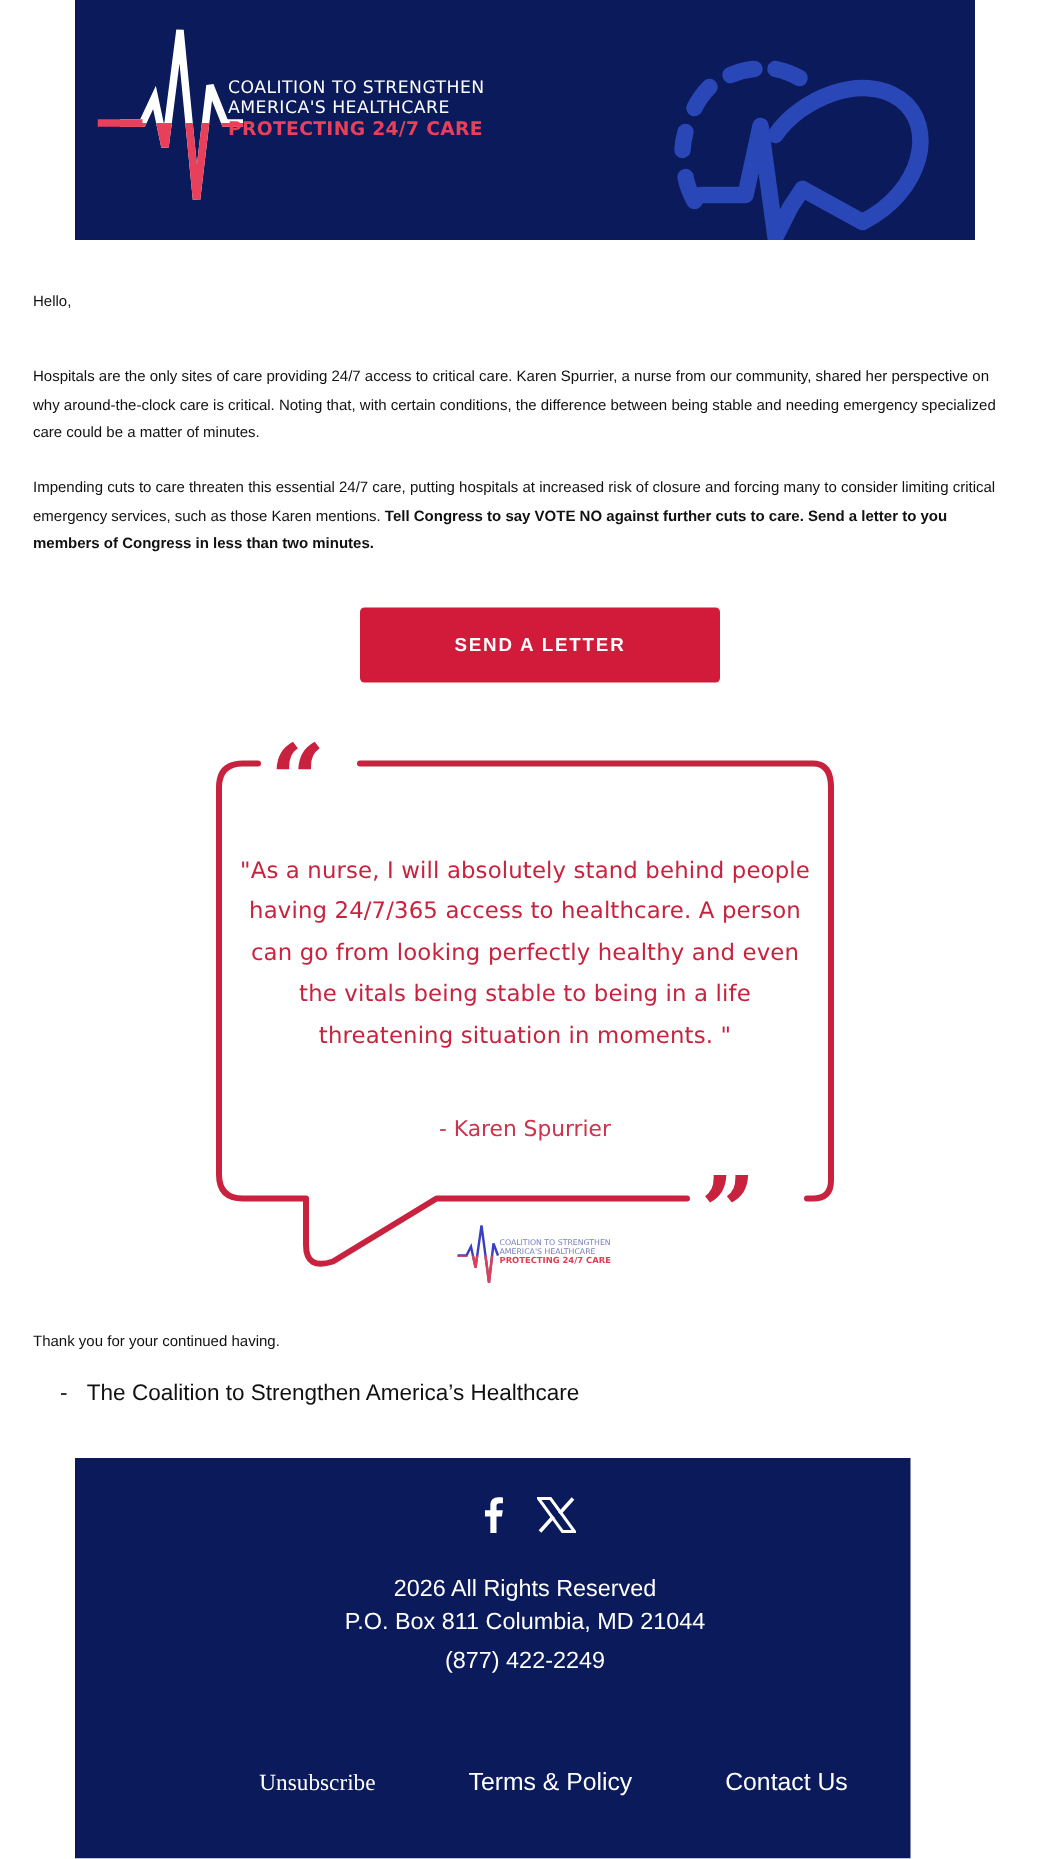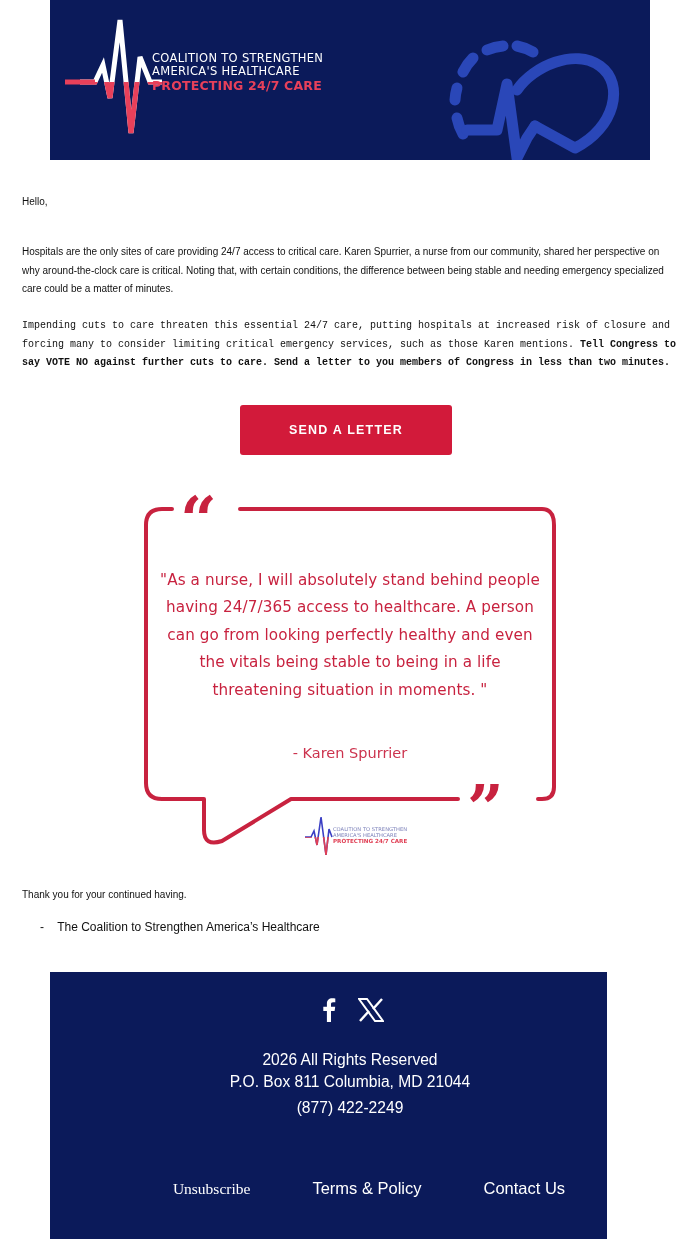--- a/index.html
+++ b/index.html
@@ -18,25 +18,25 @@
     }
     .header .logo-line3 {
       color: #e8405a; font-size: 12.5px; font-weight: bold; line-height: 15px; display: block;
       font-family: "DejaVu Sans", sans-serif; letter-spacing: 0.2px;
     }
     .header .hero-icon { position: absolute; left: 395px; top: 38px; }
 
     .body-text { position: absolute; left: 22px; width: 656px; font-size: 10px; line-height: 18.5px; color: #111; }
     .greeting { top: 193px; }
     .p1 { top: 243px; }
-    .p2 { top: 317px; font-family: Liberation Mono, monospace; }
+    .p2 { top: 317px; }
     .p2 b { font-weight: bold; }
 
     .cta {
-      position: absolute; left: 240px; top: 405px; width: 212px; height: 50px;
+      position: absolute; left: 240px; top: 405px; width: 240px; height: 50px;
       background: #d21a3a; border-radius: 3px; border: none;
       color: #ffffff; font-family: "Liberation Sans", sans-serif; font-weight: bold;
       font-size: 12.5px; letter-spacing: 1.2px; display: flex; align-items: center; justify-content: center;
       cursor: pointer;
     }
 
     .quote-card { position: absolute; left: 140px; top: 485px; width: 425px; height: 385px; }
     .quote-card svg.frame { position: absolute; left: 0; top: 0; }
     .quote-text {
       position: absolute; left: 20px; top: 82px; width: 380px; text-align: center;
@@ -47,21 +47,21 @@
       position: absolute; left: 20px; top: 260px; width: 380px; text-align: center;
       color: #c8223f; font-family: "DejaVu Sans", sans-serif; font-size: 14.5px; font-weight: normal;
       opacity: 0.92;
     }
     .mini-logo { position: absolute; left: 163px; top: 330px; }
     .mini-logo .mt { position: absolute; left: 30px; top: 11px; font-family: "DejaVu Sans", sans-serif; white-space: nowrap; }
     .mini-logo .mt span { display: block; font-size: 5.2px; line-height: 6px; color: #7a7fb8; }
     .mini-logo .mt span.red { color: #e04055; font-weight: bold; font-size: 5.6px; }
 
     .thanks { top: 886px; }
-    .signoff { position: absolute; left: 40px; top: 920px; font-size: 12px; color: #111; }
+    .signoff { position: absolute; left: 40px; top: 920px; font-size: 15px; color: #111; }
     .signoff .dash { display: inline-block; width: 14px; }
 
     .footer {
       position: absolute; left: 50px; top: 972px; width: 557px; height: 267px; background: #0b1a5a;
       color: #ffffff; text-align: center;
     }
     .social { position: absolute; left: 0; width: 600px; top: 24px; display: flex; justify-content: center; gap: 16px; }
     .social a { display: inline-flex; width: 26px; height: 28px; align-items: center; justify-content: center; }
     .footer .line { position: absolute; left: 0; width: 600px; text-align: center; font-size: 15.6px; color: #fff; }
     .f-rights { top: 79px; }

